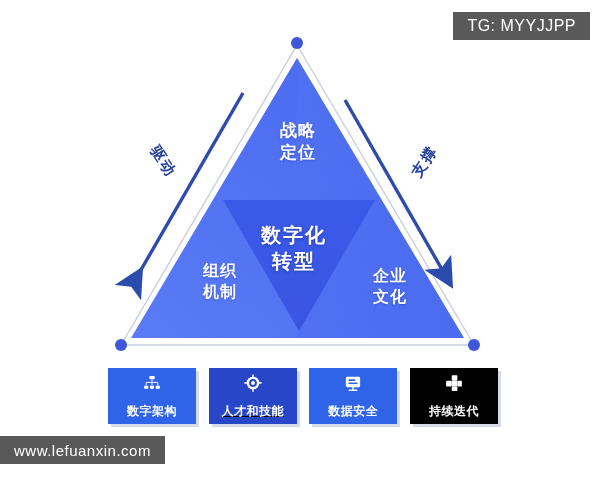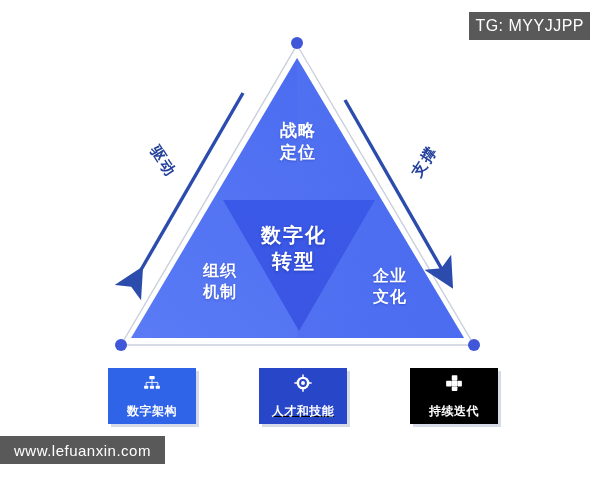--- a/index.html
+++ b/index.html
@@ -142,21 +142,21 @@
     background: #595959;
     color: #ffffff;
     display: flex;
     align-items: center;
     justify-content: center;
     letter-spacing: 0.5px;
   }
   #tg-tag {
     right: 10px;
     top: 12px;
-    padding: 0 6px;
+    padding: 0 14px;
     height: 28px;
     font-size: 16px;
   }
   #site-tag {
     left: 0px;
     bottom: 16px;
     padding: 0 14px;
     height: 28px;
     font-size: 15px;
   }
@@ -237,20 +237,31 @@
         <svg class="card-icon" viewBox="0 0 24 24">
           <circle cx="12" cy="12" r="8.5" fill="#ffffff"></circle>
           <circle cx="12" cy="12" r="5.2" fill="#2746c8"></circle>
           <circle cx="12" cy="12" r="2.6" fill="#ffffff"></circle>
           <path d="M12 0.5 L12 6 M12 18 L12 23.5 M0.5 12 L6 12 M18 12 L23.5 12" stroke="#ffffff" stroke-width="2" fill="none"></path>
         </svg>
       </div>
       <div class="card-label">人才和技能</div>
     </div>
 
+    <div class="card" style="background:#2f63e8;">
+      <div class="card-top">
+        <svg class="card-icon" viewBox="0 0 24 24">
+          <rect x="2.5" y="3.5" width="19" height="14" rx="1.8" fill="#ffffff"></rect>
+          <rect x="6" y="7" width="9" height="2.2" rx="0.5" fill="#2f63e8"></rect>
+          <rect x="6" y="11.2" width="12" height="2.2" rx="0.5" fill="#2f63e8"></rect>
+          <path d="M12 17.5 L12 21 M7 21.5 L17 21.5" stroke="#ffffff" stroke-width="2" fill="none" stroke-linecap="round"></path>
+        </svg>
+      </div>
+      <div class="card-label">数据安全</div>
+    </div>
 
     <div class="card" style="background:#000000;">
       <div class="card-top">
         <svg class="card-icon" viewBox="0 0 24 24">
           <rect x="9" y="1.5" width="7.5" height="7.5" rx="1" fill="#ffffff"></rect>
           <rect x="1.5" y="9" width="7.5" height="7.5" rx="1" fill="#ffffff"></rect>
           <rect x="16.5" y="9" width="6" height="7.5" rx="1" fill="#ffffff"></rect>
           <rect x="9" y="16.5" width="7.5" height="6" rx="1" fill="#ffffff"></rect>
           <rect x="9" y="9" width="7.5" height="7.5" rx="1" fill="#ffffff"></rect>
         </svg>

